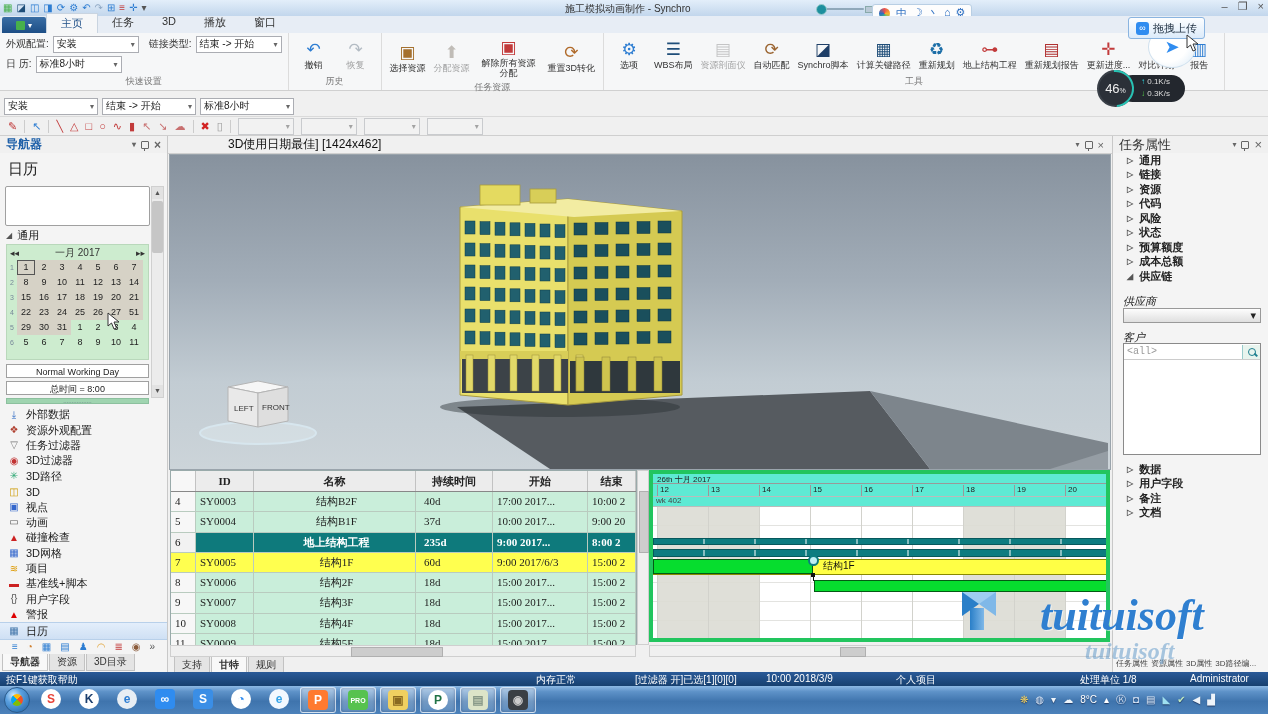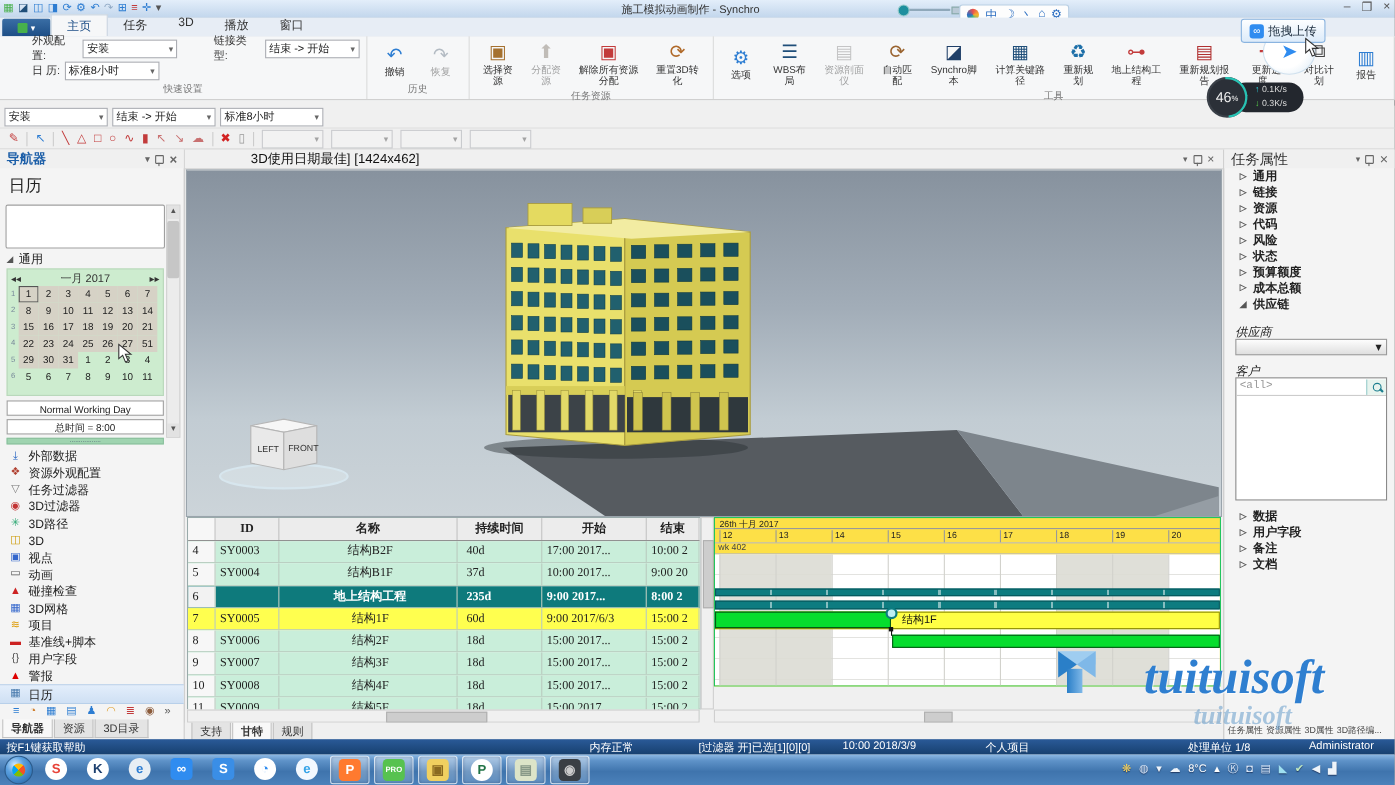--- a/index.html
+++ b/index.html
@@ -30,21 +30,21 @@
   #filebtn .sq{width:9px;height:9px;background:#47b04b;border-radius:1px;}
   .rtab{padding:2px 14px;font-size:11px;color:#333;}
   .rtab.active{background:#f6f7f8;border:1px solid #c9d4e0;border-bottom:none;color:#1d4e86;}
   #helpmini{position:absolute;right:8px;top:18px;font-size:9px;color:#555;display:flex;gap:4px;align-items:center;}
   
   #ribbon{left:0;top:33px;width:1268px;height:57px;background:#f6f7f8;border-bottom:1px solid #d0d0d0;display:flex;}
   .rgroup{height:100%;display:flex;flex-direction:column;border-right:1px solid #dcdcdc;}
   .rgroup .content{flex:1;display:flex;align-items:center;padding:2px 6px;gap:4px;}
   .rgroup .glabel{text-align:center;font-size:9px;color:#777;padding-bottom:2px;}
   .quickgrid{display:grid;grid-template-columns:auto auto;grid-auto-rows:18px;column-gap:10px;row-gap:2px;align-items:center;}
-  .fpair{display:flex;align-items:center;gap:4px;font-size:10px;color:#333;margin-left:23px;}
+  .fpair{display:flex;align-items:center;gap:4px;font-size:10px;color:#333;}
   .combo{background:#fff;border:1px solid #abadb3;height:15px;min-width:78px;display:flex;align-items:center;
     justify-content:space-between;padding:0 3px;font-size:10px;color:#222;}
   .combo .dd{color:#666;font-size:8px;}
   .bigbtn{display:flex;flex-direction:column;align-items:center;justify-content:flex-start;min-width:34px;padding:1px 2px;}
   .bigbtn .ic{width:22px;height:22px;display:flex;align-items:center;justify-content:center;font-size:17px;}
   .bigbtn .bl{font-size:9px;color:#333;text-align:center;line-height:10px;max-width:62px;}
   .bigbtn.disabled{opacity:.45;filter:grayscale(.8);}
   
   #toolbar2{left:0;top:96px;width:1268px;height:21px;background:#f0f0f0;border-bottom:1px solid #dadada;
     display:flex;align-items:center;gap:4px;padding-left:4px;box-sizing:border-box;}
@@ -107,21 +107,21 @@
   .trow .cdur{padding-left:8px;}
   #thead{background:#ececec;border-bottom:1px solid #888;font-weight:bold;height:20px;line-height:20px;}
   #thead>div{border-right:1px solid #c2c2c2;text-align:center;padding-left:0;}
   .trow.green{background:#c9eeda;}
   .trow.yellow{background:#ffff4f;}
   .trow.selected{background:#0e7a7c;color:#fff;font-weight:bold;}
   .trow.selected .cnum{background:#f2f2f2;color:#111;font-weight:normal;}
   .trow .cnum{background:#f7f7f7;}
   .trow.yellow .cnum{background:#ffff4f;}
   
-  #gantt{left:649px;top:470px;width:461px;height:154px;background:#fde047;border:1px solid #22c55e;box-sizing:border-box;overflow:hidden;}
+  #gantt{left:649px;top:470px;width:461px;height:172px;background:#5eead4;border:4px solid #22c55e;box-sizing:border-box;overflow:hidden;}
   #g-month{position:absolute;left:0;top:0;width:100%;height:10px;border-bottom:1px solid #999;font-size:8px;color:#222;padding-left:4px;box-sizing:border-box;}
   #g-days{position:absolute;left:0;top:10px;width:100%;height:12px;border-bottom:1px solid #bbb;}
   #g-days span{position:absolute;top:1px;font-size:8px;color:#222;border-left:1px solid #999;padding-left:2px;height:11px;}
   #g-week{position:absolute;left:0;top:22px;width:100%;height:11px;border-bottom:1px solid #bbb;font-size:8px;color:#444;padding-left:3px;box-sizing:border-box;}
   #g-chart{position:absolute;left:0;top:33px;width:100%;height:139px;
     background-image:repeating-linear-gradient(#fff 0px,#fff 18px,#e3e3e0 18px,#e3e3e0 19px);}
   .wkband{position:absolute;top:0;height:100%;background:#dcdcd4;opacity:.9;}
   .gline{position:absolute;top:0;width:1px;height:100%;background:#d2d2cc;}
   .gbar{position:absolute;box-sizing:border-box;}
   .gbar.teal{background:#0d7c80;border:1px solid #07585c;

